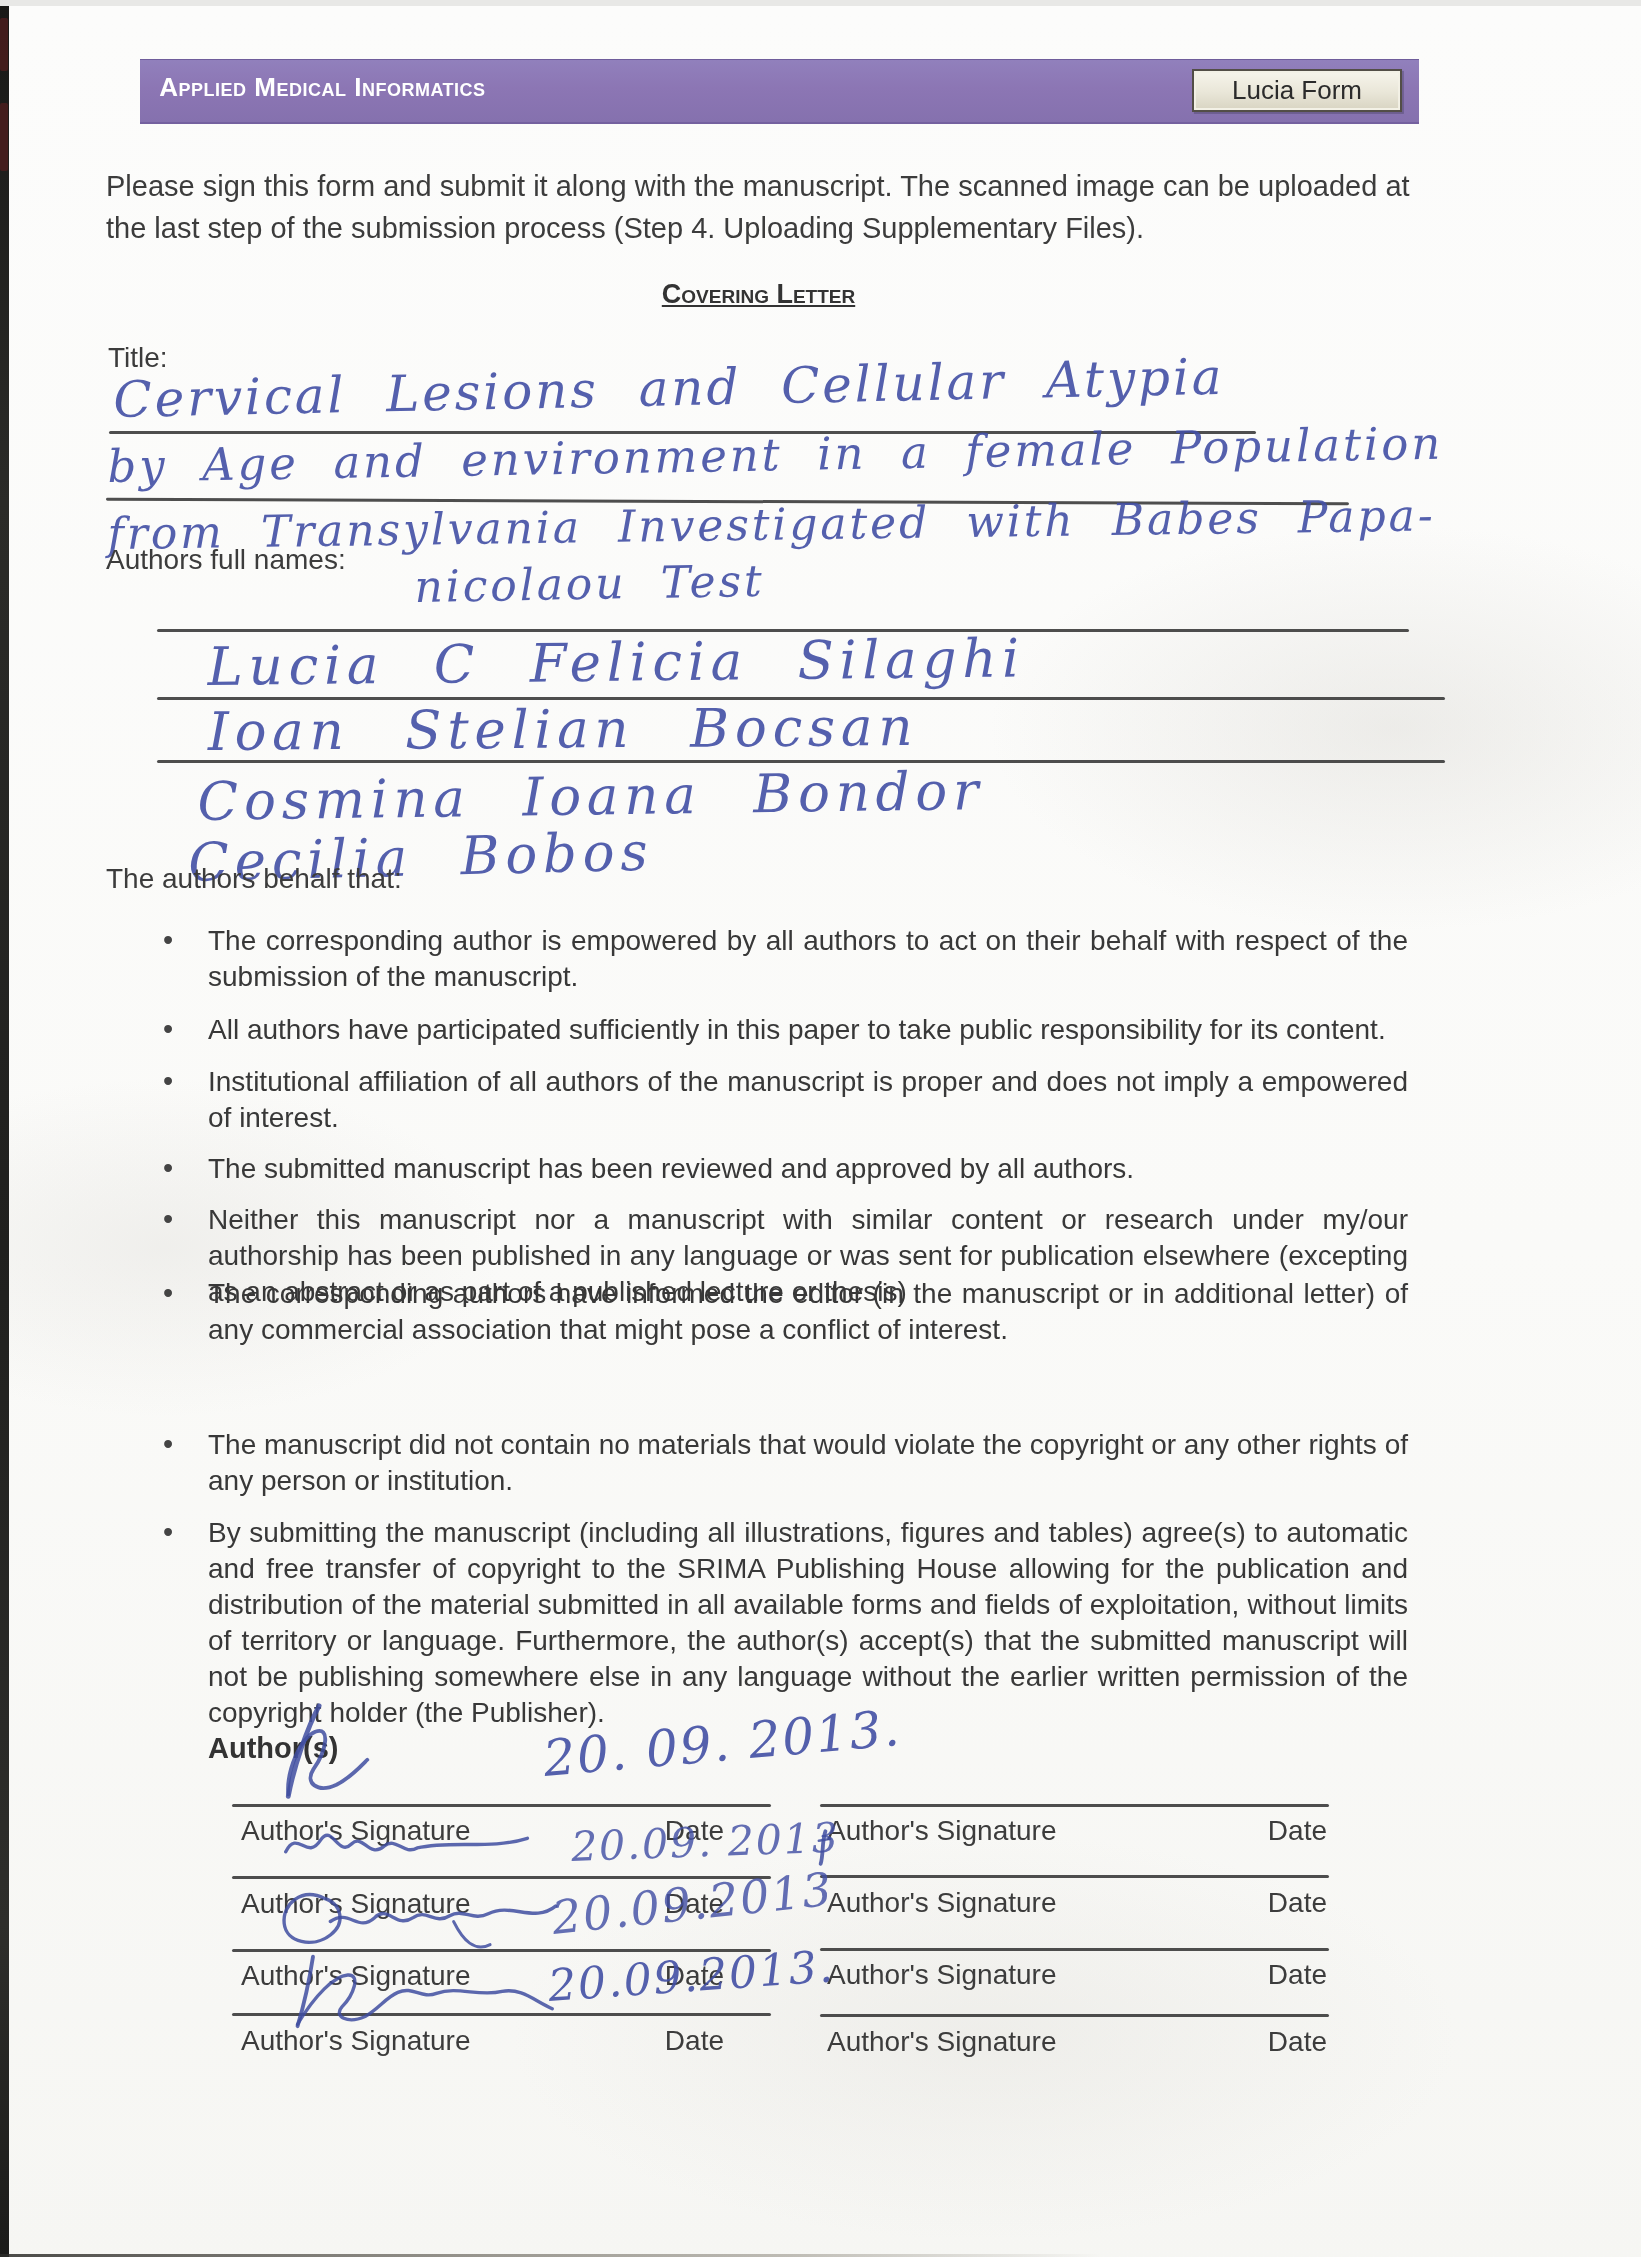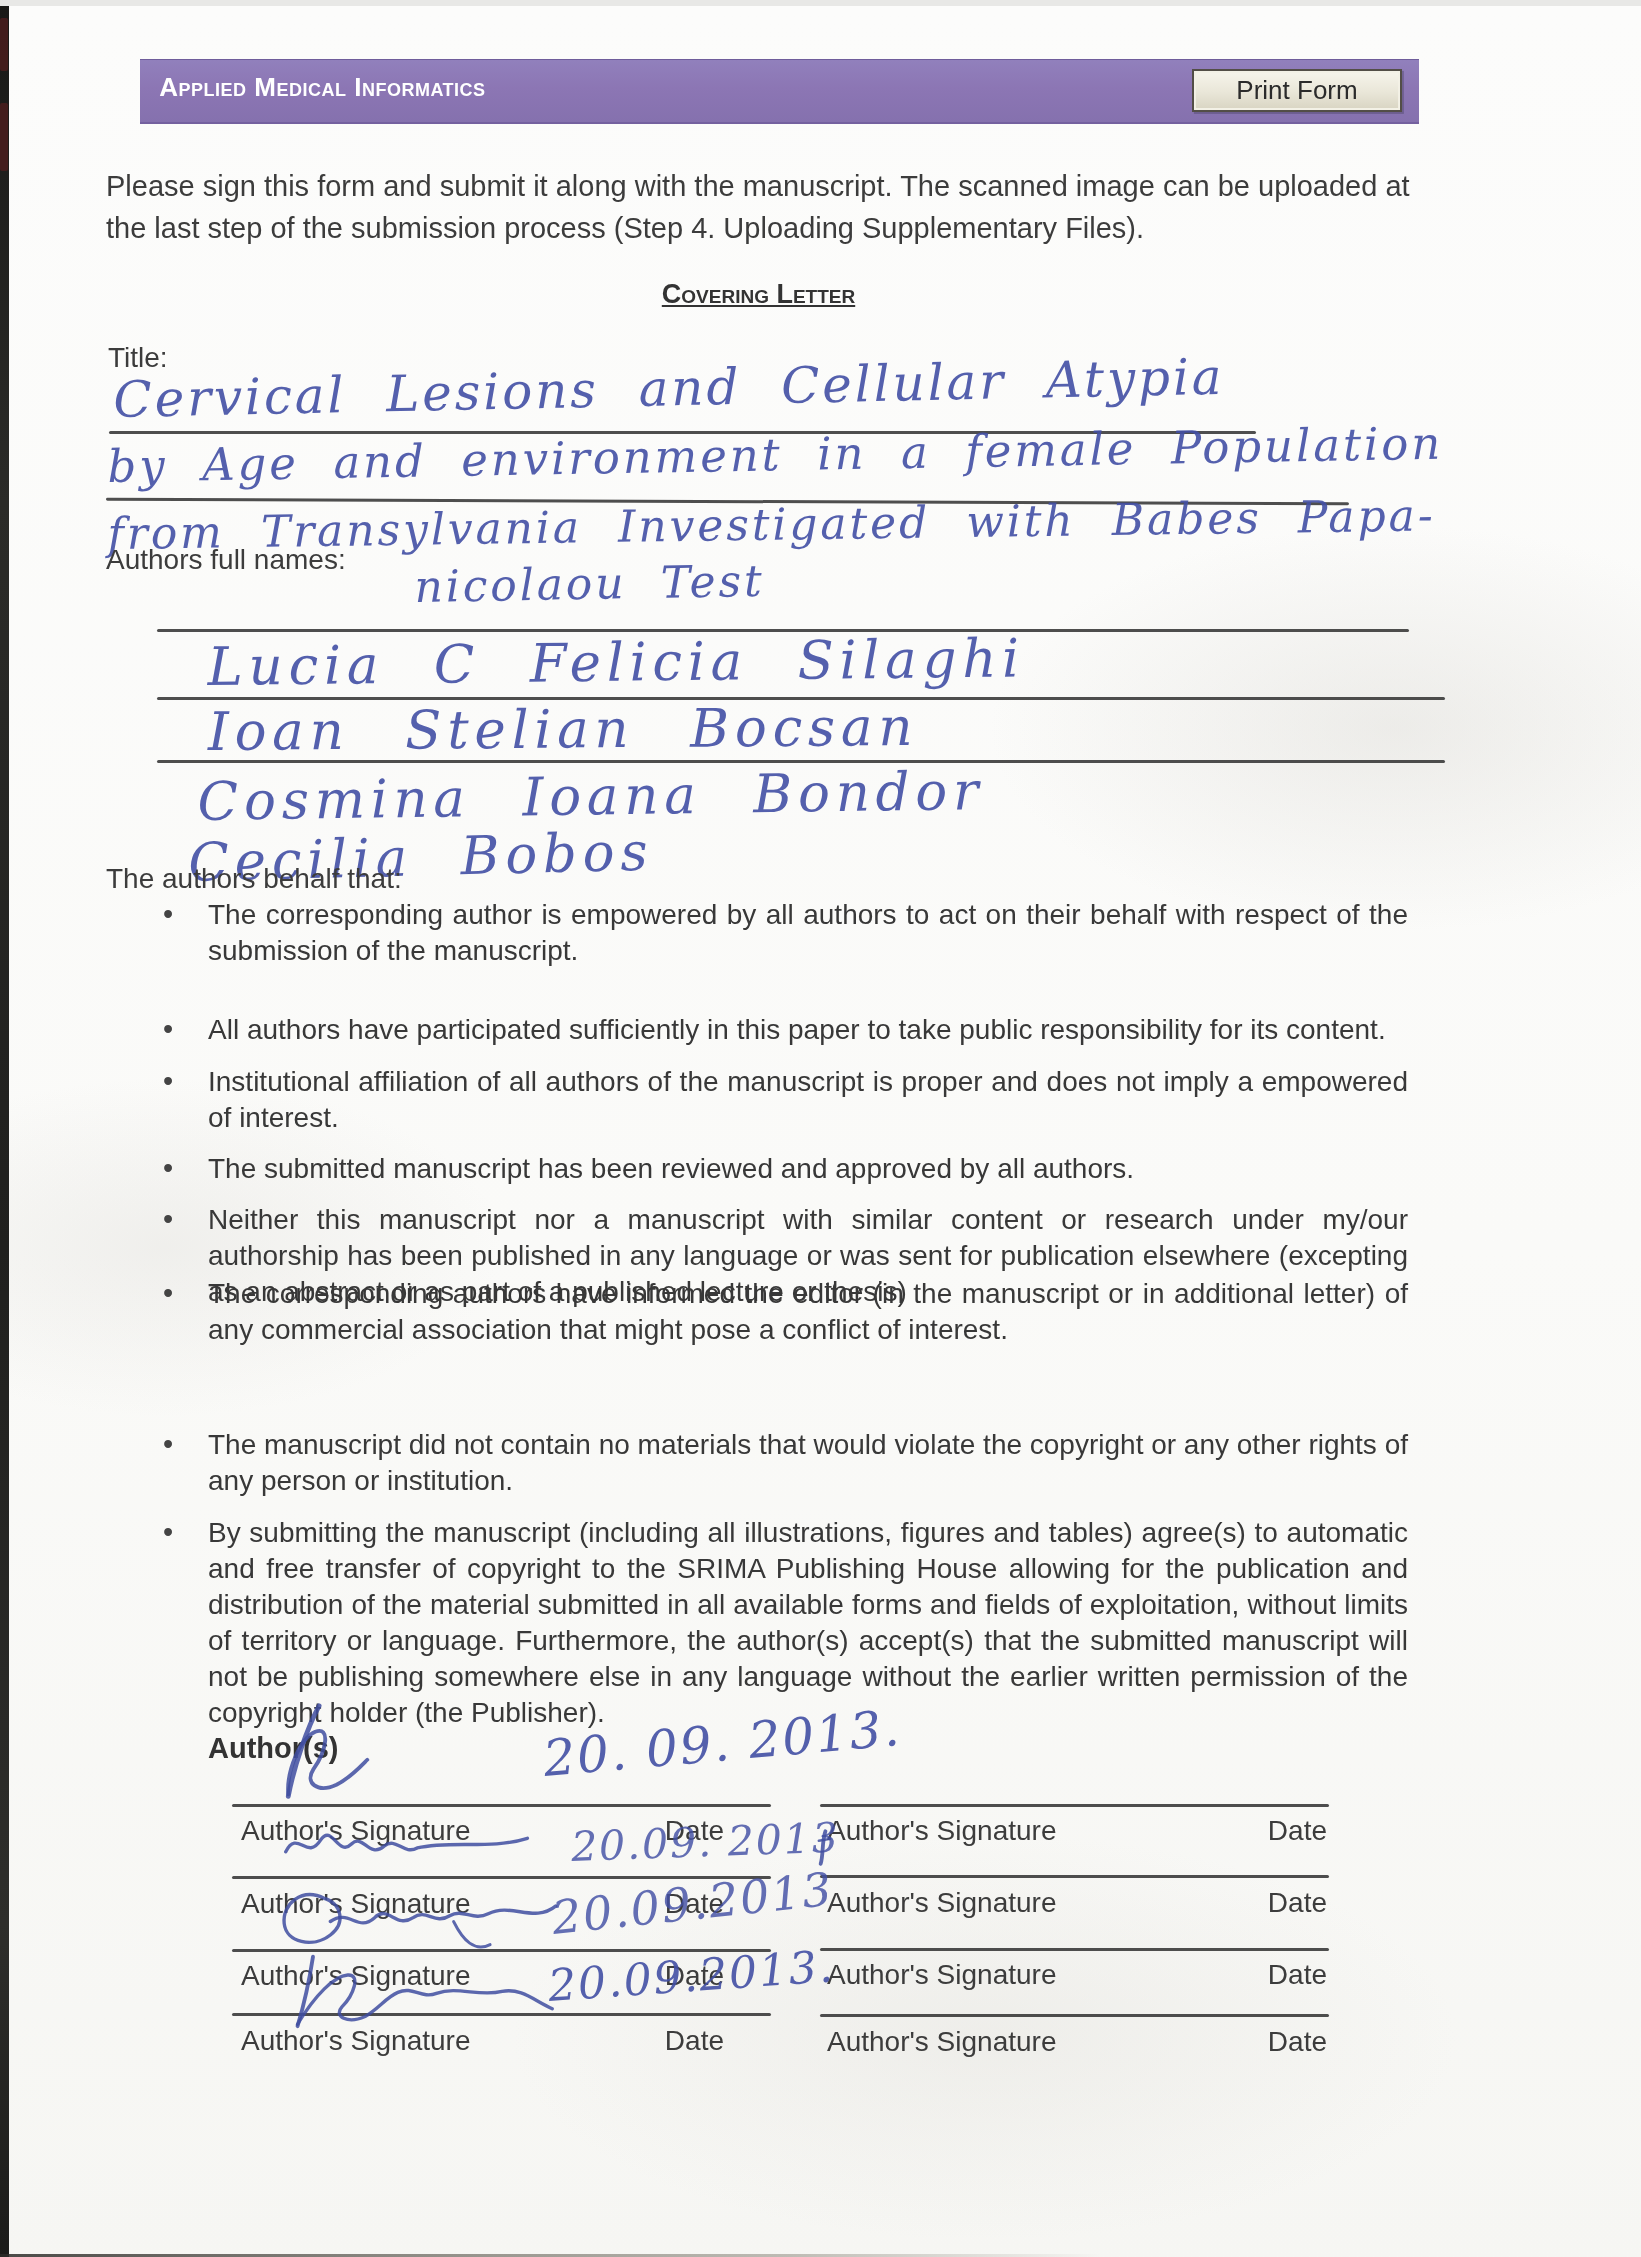--- a/index.html
+++ b/index.html
@@ -67,21 +67,21 @@
 <div class="scan">
 
   <div class="abs edge-left"></div>
   <div class="abs edge-mark" style="left:0;top:11.6px;height:53px;"></div>
   <div class="abs edge-mark" style="left:0;top:97px;height:68px;"></div>
   <div class="abs edge-bottom"></div>
   <div class="abs edge-bottom2"></div>
 
   <div class="abs banner">
     <div class="banner-title">Applied Medical Informatics</div>
-    <button class="print-btn">Print Form</button>
+    <button class="print-btn">Lucia Form</button>
   </div>
 
   <div class="abs body-text" style="left:106px;top:159px;width:1305px;">Please sign this form and submit it along with the manuscript. The scanned image can be uploaded at the last step of the submission process (Step 4. Uploading Supplementary Files).</div>
 
   <div class="abs heading-sc" style="left:106px;top:273px;width:1305px;text-align:center;text-decoration:underline;">Covering Letter</div>
 
   <div class="abs label" style="left:108px;top:336px;">Title:</div>
 
   <div class="abs ink" style="left:114px;top:365px;font-size:50px;letter-spacing:2.9px;word-spacing:21px;transform:rotate(-1.2deg);">Cervical Lesions and Cellular Atypia</div>
   <div class="abs rule" style="left:109px;top:425px;width:1147px;"></div>
@@ -99,21 +99,21 @@
   <div class="abs rule" style="left:157px;top:691px;width:1288px;"></div>
 
   <div class="abs ink" style="left:208px;top:695px;font-size:53px;letter-spacing:5.8px;word-spacing:33px;transform:rotate(-.4deg);">Ioan Stelian Bocsan</div>
   <div class="abs rule" style="left:157px;top:754px;width:1288px;"></div>
 
   <div class="abs ink" style="left:198px;top:765px;font-size:53px;letter-spacing:5.8px;word-spacing:29px;transform:rotate(-.8deg);">Cosmina Ioana Bondor</div>
   <div class="abs ink" style="left:189px;top:826px;font-size:53px;letter-spacing:5.8px;word-spacing:25px;transform:rotate(-1.4deg);">Cecilia Bobos</div>
 
   <div class="abs label" style="left:106px;top:857px;">The authors behalf that:</div>
 
-  <div class="bullet" style="top:891px;">The corresponding author is empowered by all authors to act on their behalf with respect of the submission of the manuscript.</div>
+  <div class="bullet" style="top:917px;">The corresponding author is empowered by all authors to act on their behalf with respect of the submission of the manuscript.</div>
   <div class="bullet" style="top:1006px;">All authors have participated sufficiently in this paper to take public responsibility for its content.</div>
   <div class="bullet" style="top:1058px;">Institutional affiliation of all authors of the manuscript is proper and does not imply a empowered of interest.</div>
   <div class="bullet" style="top:1145px;">The submitted manuscript has been reviewed and approved by all authors.</div>
   <div class="bullet" style="top:1196px;">Neither this manuscript nor a manuscript with similar content or research under my/our authorship has been published in any language or was sent for publication elsewhere (excepting as an abstract or as part of a published lecture or thesis)</div>
   <div class="bullet" style="top:1270px;">The corresponding authors have informed the editor (in the manuscript or in additional letter) of any commercial association that might pose a conflict of interest.</div>
   <div class="bullet" style="top:1421px;">The manuscript did not contain no materials that would violate the copyright or any other rights of any person or institution.</div>
   <div class="bullet" style="top:1509px;">By submitting the manuscript (including all illustrations, figures and tables) agree(s) to automatic and free transfer of copyright to the SRIMA Publishing House allowing for the publication and distribution of the material submitted in all available forms and fields of exploitation, without limits of territory or language. Furthermore, the author(s) accept(s) that the submitted manuscript will not be publishing somewhere else in any language without the earlier written permission of the copyright holder (the Publisher).</div>
 
   <div class="abs" style="left:208px;top:1726px;font-size:29px;font-weight:bold;color:#333;">Author(s)</div>
 

